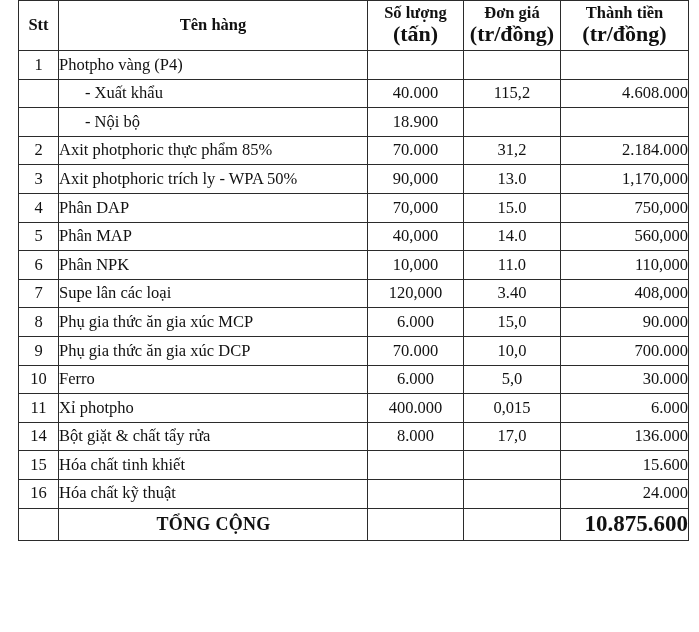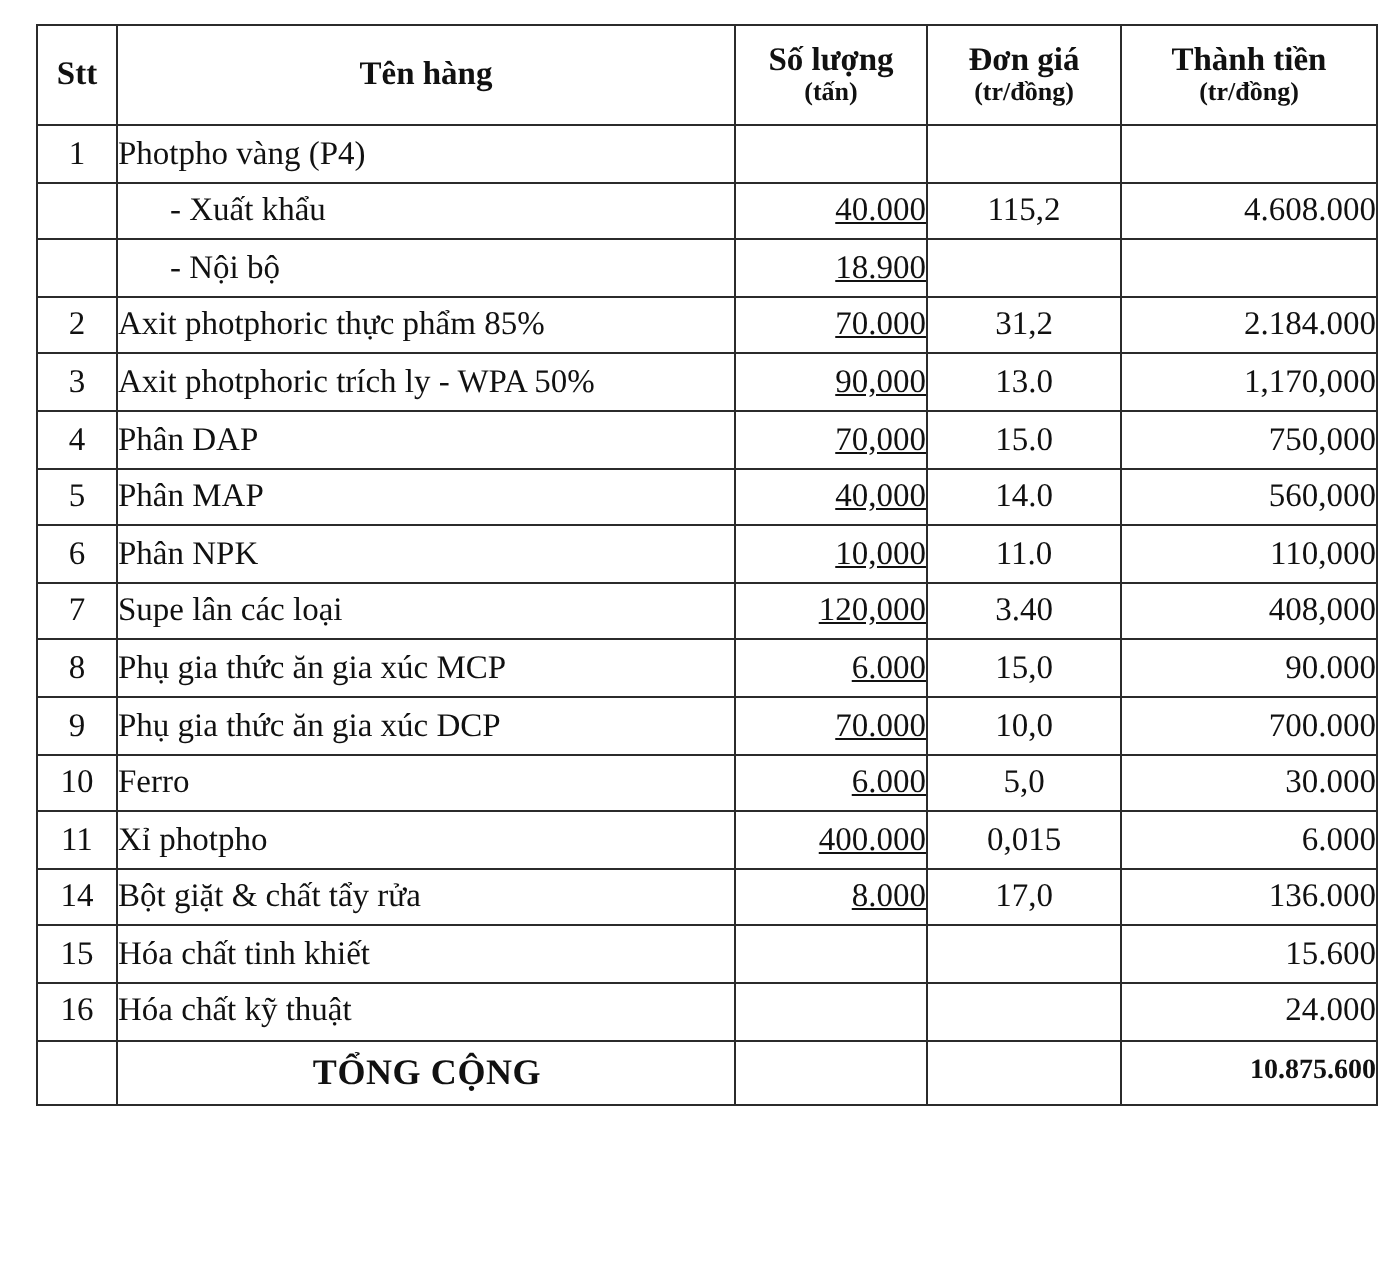--- a/index.html
+++ b/index.html
@@ -12,21 +12,21 @@
     width: 699px;
     height: 632px;
     font-family: "Liberation Serif", "DejaVu Serif", serif;
     color: #111111;
     overflow: hidden;
   }
 
   #sheet {
     position: absolute;
     left: 18px;
-    top: 12px;
+    top: 0;
     width: 670px;
   }
 
   table.goods-table {
     border-collapse: collapse;
     table-layout: fixed;
     width: 670px;
     background: #ffffff;
   }
 
@@ -51,21 +51,21 @@
   thead th {
     height: 49px;
     font-weight: bold;
     text-align: center;
     font-size: 17px;
     padding: 2px 3px;
   }
   thead th .sub {
     display: block;
     font-weight: bold;
-    font-size: 13px;
+    font-size: 22px;
   }
 
   
   tbody tr { height: 28.6px; }
 
   td.stt {
     text-align: center;
     font-size: 16.5px;
   }
   td.name {
@@ -73,44 +73,43 @@
     padding-left: 10px;
     padding-right: 4px;
     font-size: 16.5px;
     white-space: nowrap;
     overflow: hidden;
   }
   td.name.indent {
     padding-left: 26px;
   }
   td.qty {
-    text-align: right;
+    text-align: center;
     padding-right: 9px;
-    text-decoration: underline;
   }
   td.price {
     text-align: center;
   }
   td.total {
     text-align: right;
     padding-right: 11px;
   }
 
   
   tr.total-row { height: 32px; }
   tr.total-row td.name {
     text-align: center;
     font-weight: bold;
     font-size: 18px;
     letter-spacing: 0.3px;
     padding-left: 1px;
   }
   tr.total-row td.total {
     font-weight: bold;
-    font-size: 14px;
+    font-size: 23px;
   }
 </style>
 </head>
 <body>
 
 <div id="sheet">
   <table class="goods-table">
     <colgroup>
       <col class="c-stt">
       <col class="c-name">

